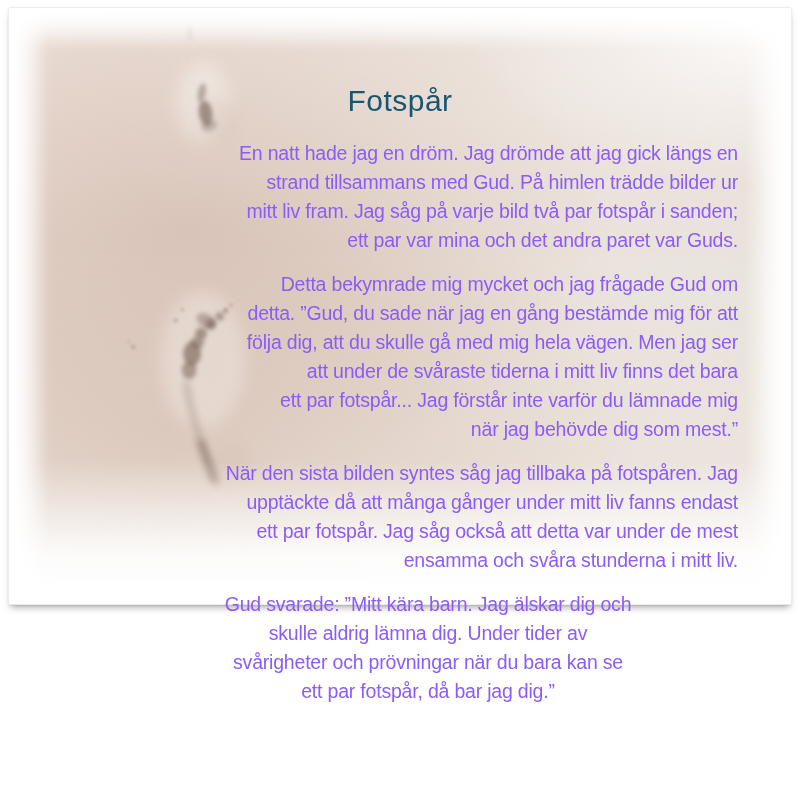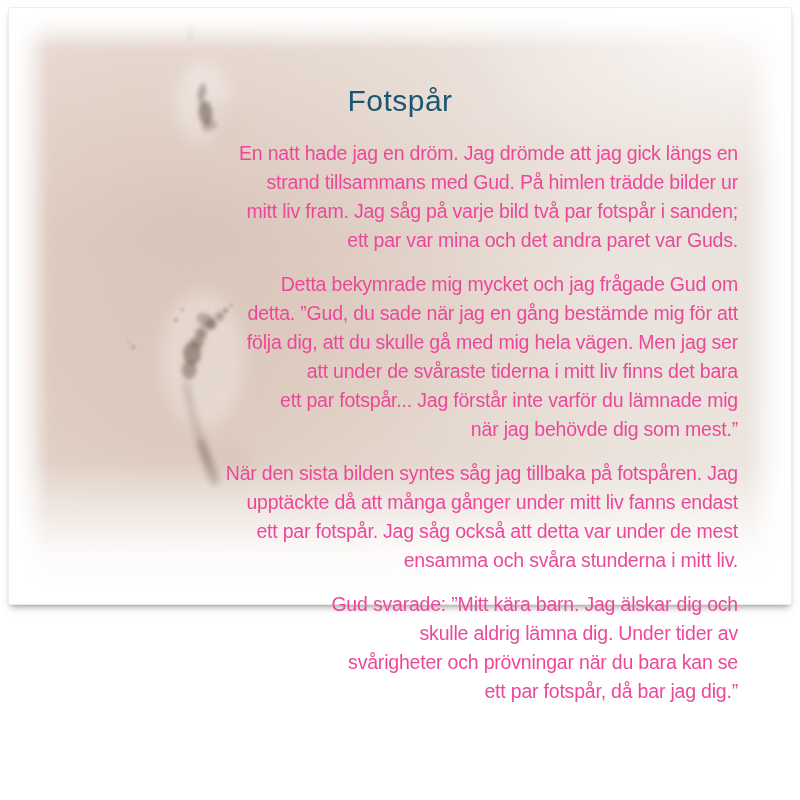--- a/index.html
+++ b/index.html
@@ -34,24 +34,24 @@
             linear-gradient(to bottom, rgba(255,255,255,.85) 0%, rgba(255,255,255,0) 7%,
                             rgba(255,255,255,0) 76%, rgba(255,255,255,.92) 92%, #ffffff 100%),
             linear-gradient(to right, rgba(255,255,255,.8) 0%, rgba(255,255,255,0) 5%,
                             rgba(255,255,255,0) 94%, rgba(255,255,255,.85) 100%); }
 
   
   .content { position:absolute; inset:0; }
   .poem-title { position:absolute; top:84px; left:0; right:0; text-align:center;
           font-size:30px; font-weight:normal; letter-spacing:.5px; color:#195670; }
   .text-block { position:absolute; top:139px; right:62px; width:620px;
-          text-align:right; color:#ec4899; font-size:19.5px; line-height:29px;
+          text-align:right; color:#8b5cf6; font-size:19.5px; line-height:29px;
           letter-spacing:-0.2px; }
   .text-block p { white-space:pre-line; margin:0 0 15px 0; }
-  .text-block p:last-child { margin-bottom:0; }
+  .text-block p:last-child { margin-bottom:0;text-align:center; }
 </style>
 </head>
 <body>
 
 <div class="page">
   <div class="card">
 
     <div class="sand"></div>
 
     <svg class="prints" viewBox="0 0 800 800">

